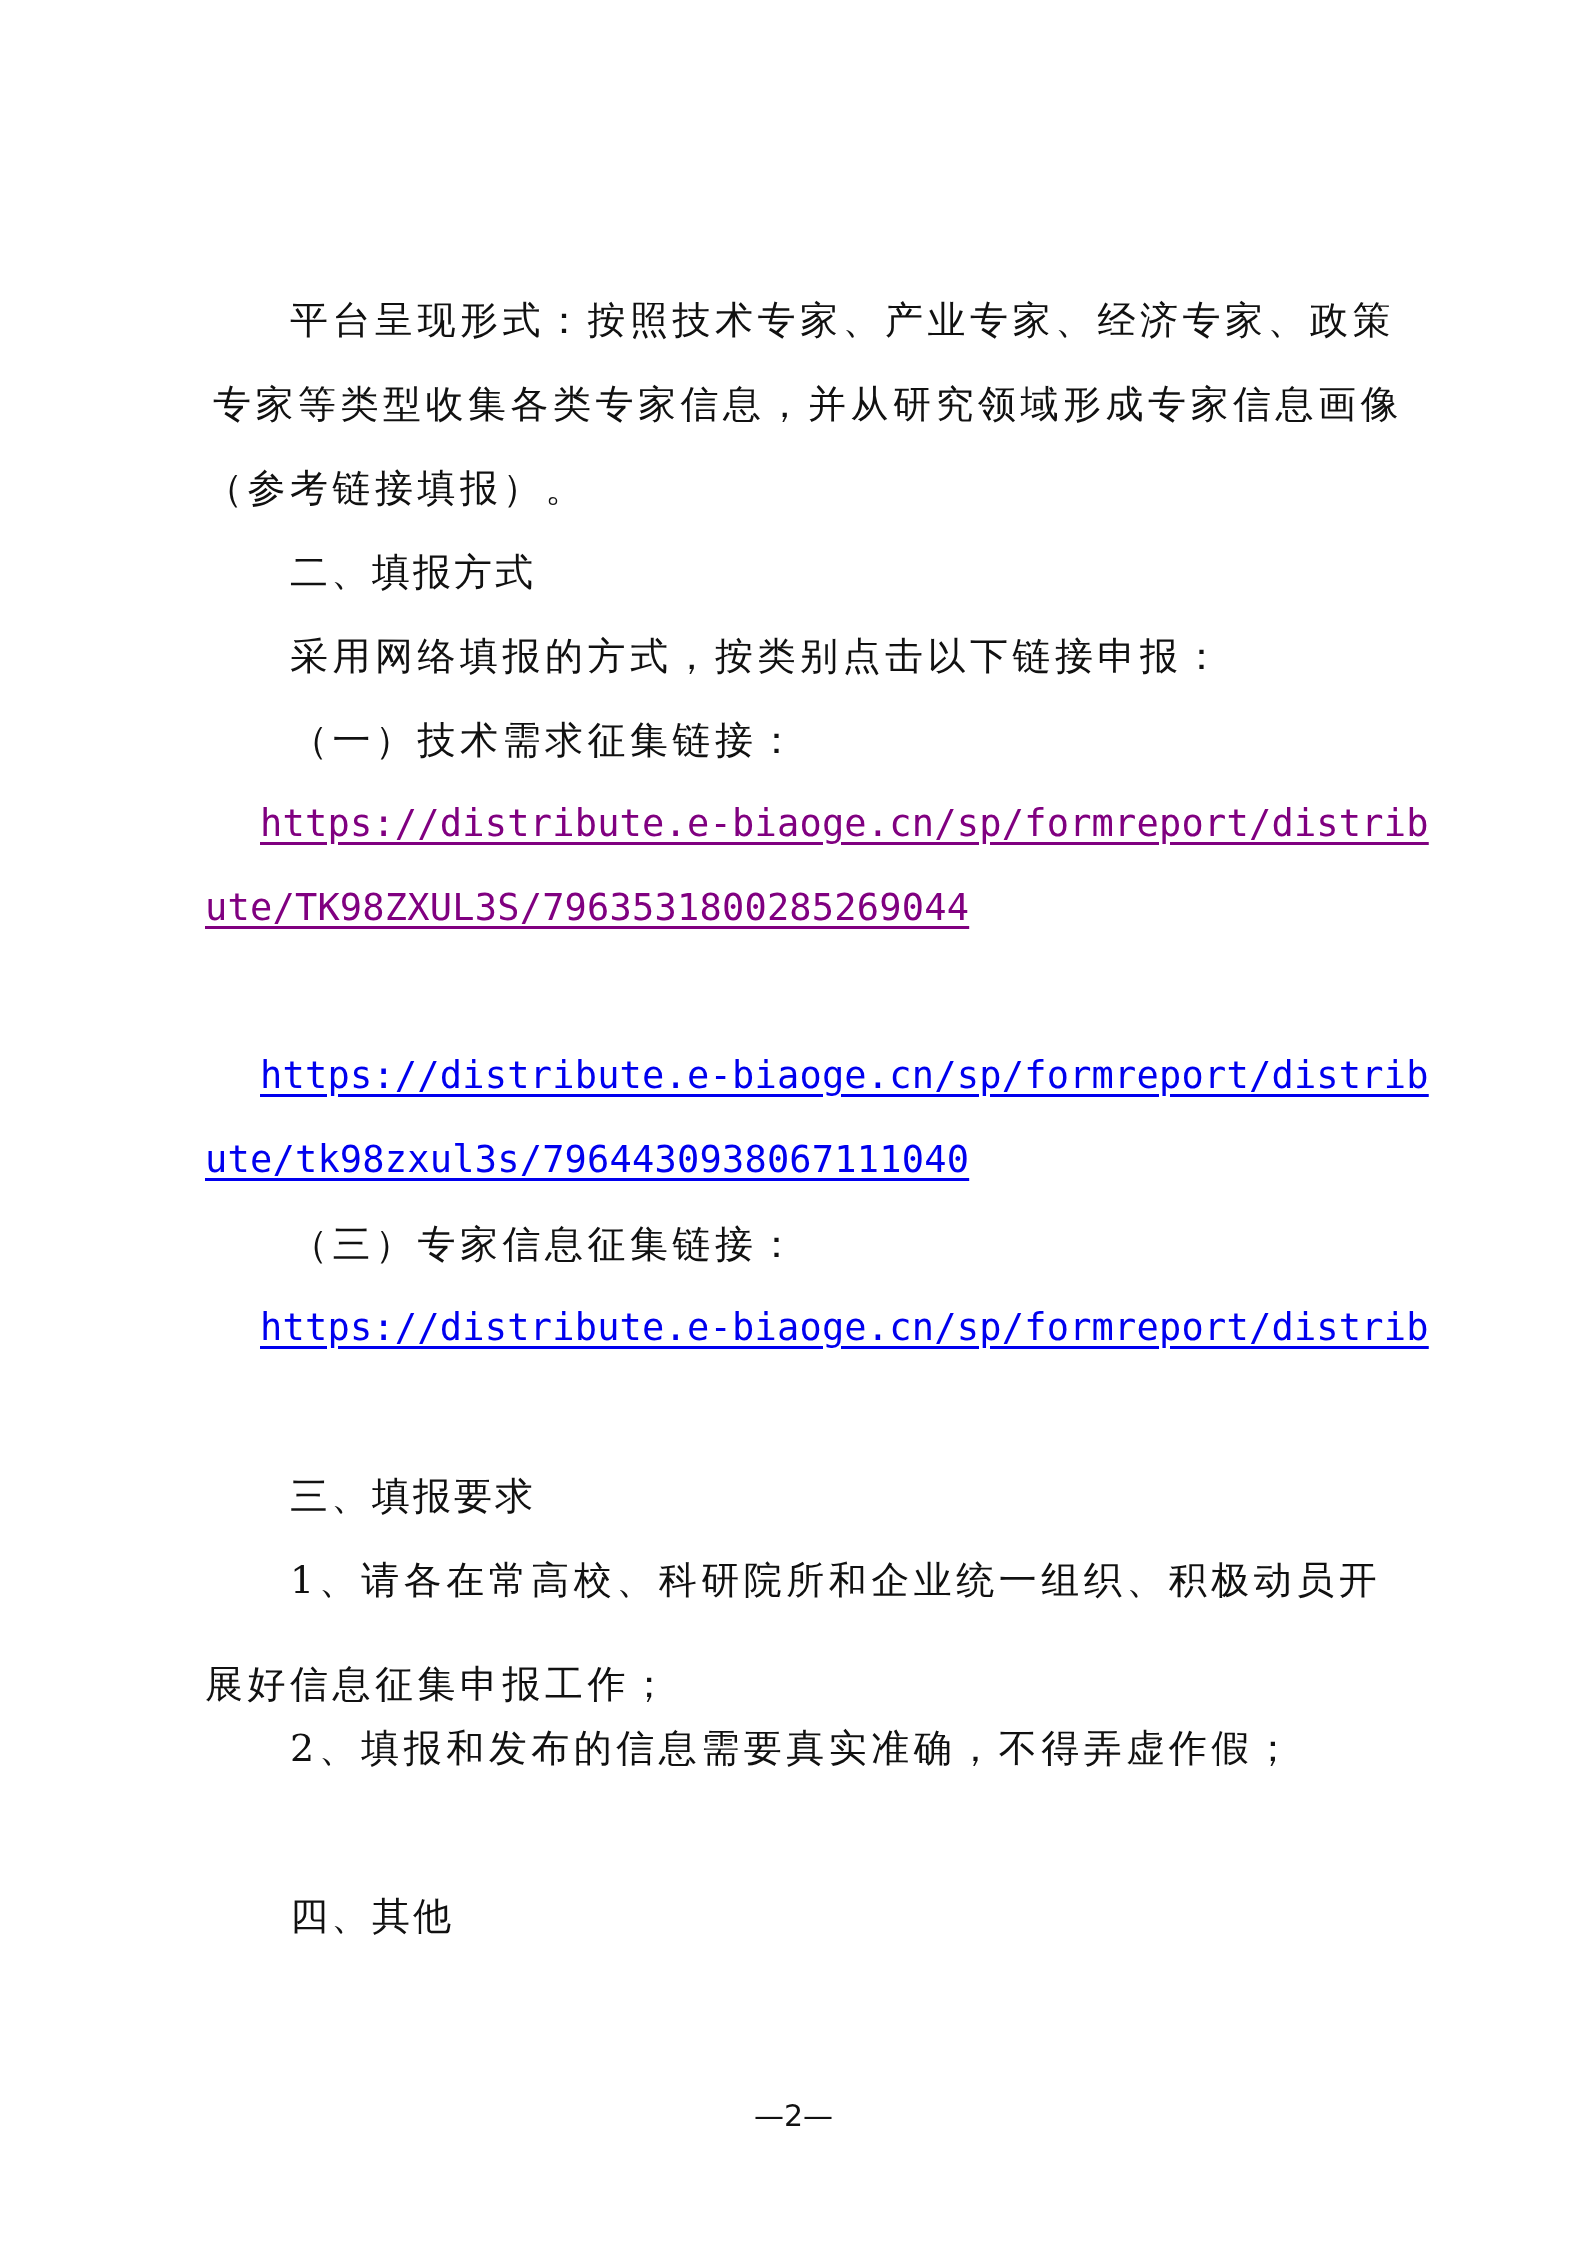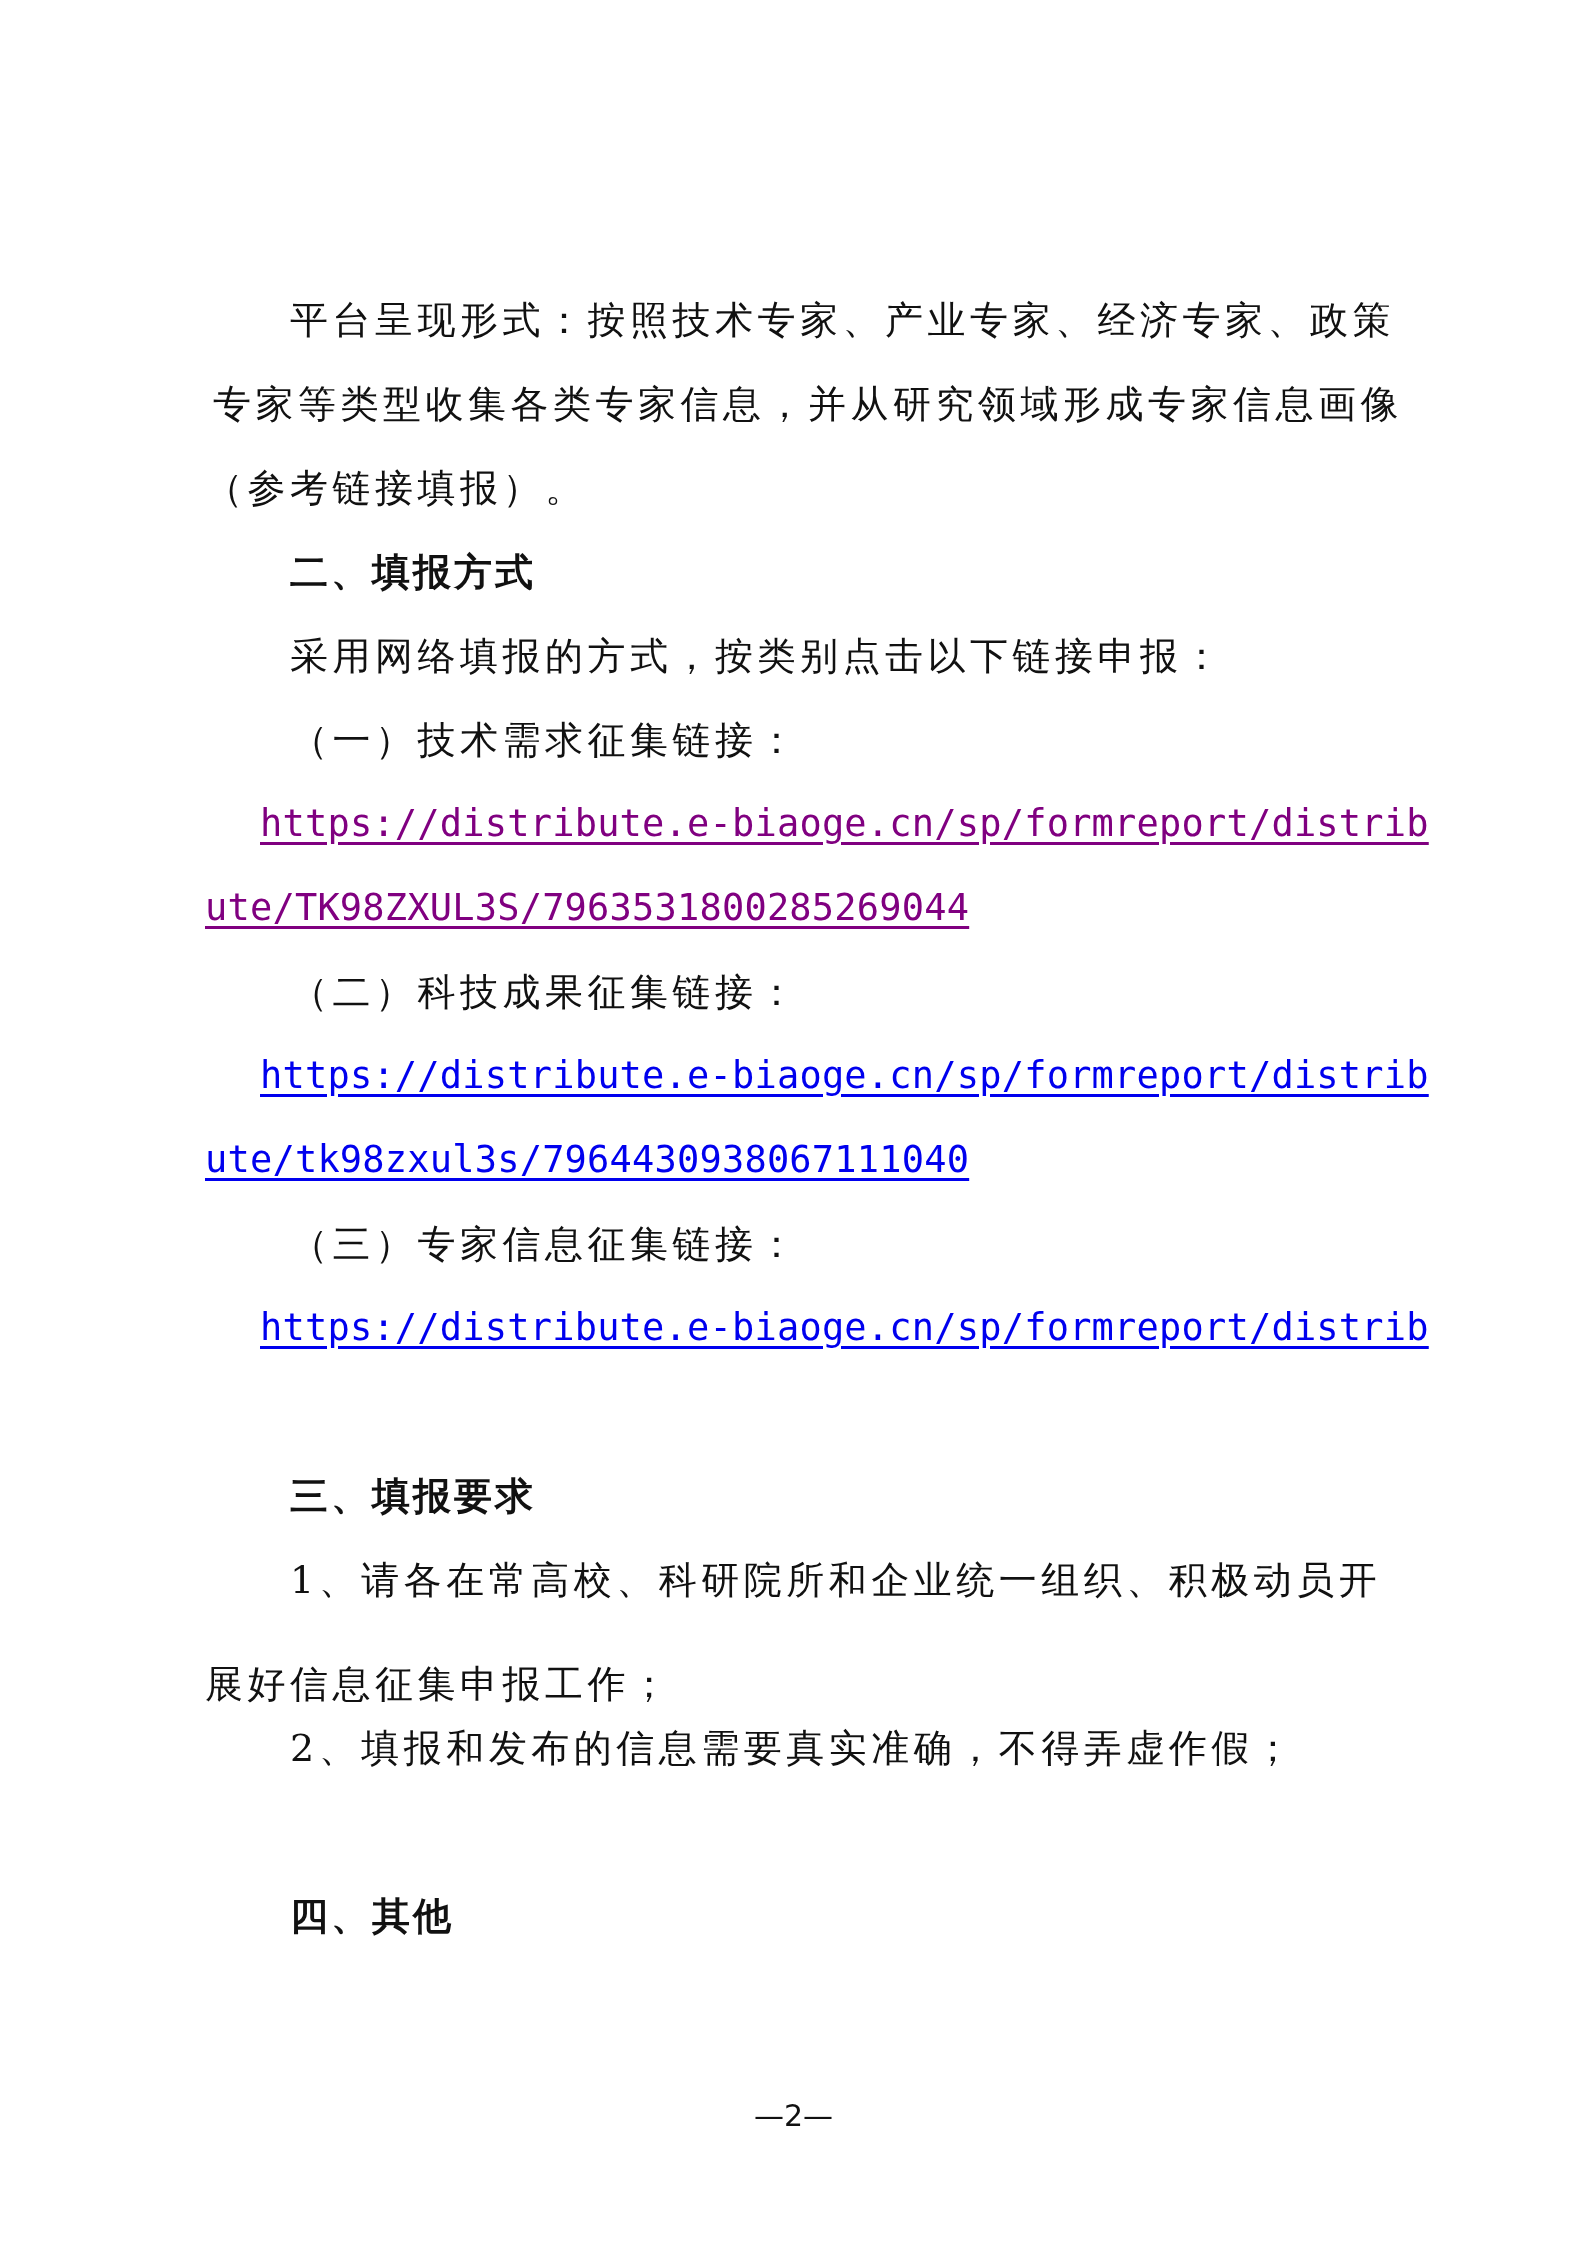--- a/index.html
+++ b/index.html
@@ -2,21 +2,21 @@
 <html><head>
 <meta charset="utf-8">
 <style>
   html, body { margin: 0; padding: 0; background: #ffffff; }
   body { width: 1587px; height: 2245px; position: relative; overflow: hidden;
          font-family: "DejaVu Serif", "Liberation Serif", serif; color: #111; }
   .page { position: absolute; left: 0; top: 0; width: 1394px; height: 2245px; }
   .line { position: absolute; left: 205px; width: 1180px; font-size: 38px; line-height: 48px;
           letter-spacing: 4.5px; white-space: nowrap; }
   .indent { left: 290px; width: 1100px; }
-  .heading { font-family: "DejaVu Sans", "Liberation Sans", sans-serif; font-weight: bold; letter-spacing: 3px; }
+  .heading { font-family: "DejaVu Sans", "Liberation Sans", sans-serif; font-weight: normal; letter-spacing: 3px; }
   .link { font-family: "DejaVu Sans Mono", "Liberation Mono", monospace; font-size: 37px; letter-spacing: 0.2px;
           text-decoration: underline; text-underline-offset: 6px; }
   .visited { color: #800080; }
   .unvisited { color: #0000ee; }
   .link-indent { left: 260px; }
   .footer { position: absolute; top: 2098px; left: 0; width: 1587px; text-align: center;
             font-family: "DejaVu Sans", "Liberation Sans", sans-serif; font-size: 30px; color: #111; }
 </style>
 </head>
 <body>
@@ -27,21 +27,20 @@
   <div class="line" style="top:380px;margin-left:8px;">专家等类型收集各类专家信息，并从研究领域形成专家信息画像</div>
   <div class="line" style="top:464px;">（参考链接填报）。</div>
 
   <div class="line indent heading" style="top:548px;">二、填报方式</div>
   <div class="line indent" style="top:632px;">采用网络填报的方式，按类别点击以下链接申报：</div>
 
   <div class="line indent" style="top:716px;">（一）技术需求征集链接：</div>
   <a class="line link link-indent visited" style="top:800px;">https://distribute.e-biaoge.cn/sp/formreport/distrib</a>
   <a class="line link visited" style="top:884px;">ute/TK98ZXUL3S/7963531800285269044</a>
 
-  <div class="line indent" style="top:968px;">（二）科技成果征集链接：</div>
   <a class="line link link-indent unvisited" style="top:1052px;">https://distribute.e-biaoge.cn/sp/formreport/distrib</a>
   <a class="line link unvisited" style="top:1136px;">ute/tk98zxul3s/7964430938067111040</a>
 
   <div class="line indent" style="top:1220px;">（三）专家信息征集链接：</div>
   <a class="line link link-indent unvisited" style="top:1304px;">https://distribute.e-biaoge.cn/sp/formreport/distrib</a>
 
   <div class="line indent heading" style="top:1472px;">三、填报要求</div>
   <div class="line indent" style="top:1556px;">1、请各在常高校、科研院所和企业统一组织、积极动员开</div>
   <div class="line" style="top:1640px;margin-top:20px;">展好信息征集申报工作；</div>
   <div class="line indent" style="top:1724px;">2、填报和发布的信息需要真实准确，不得弄虚作假；</div>

